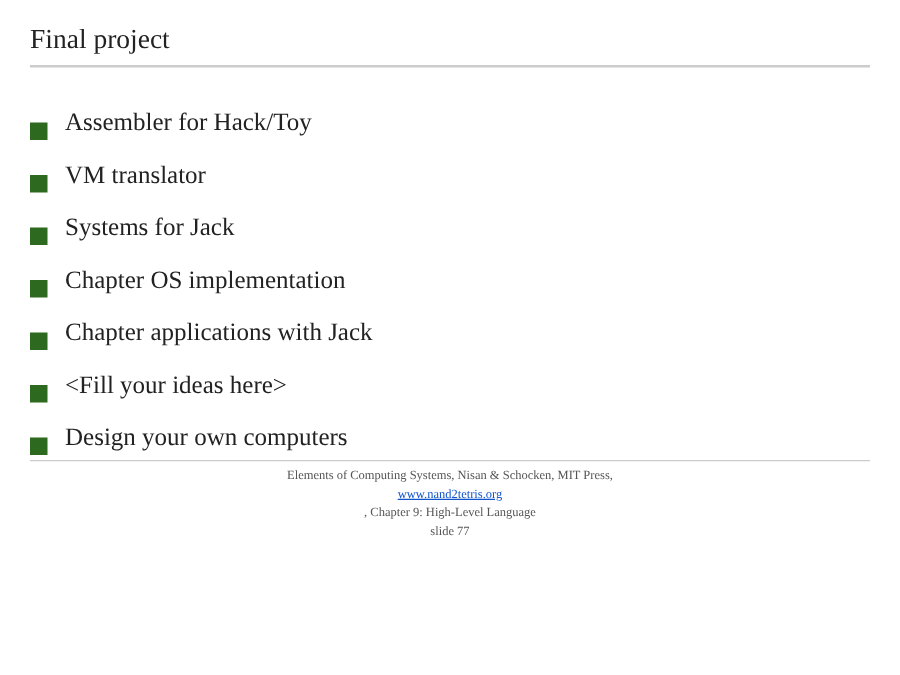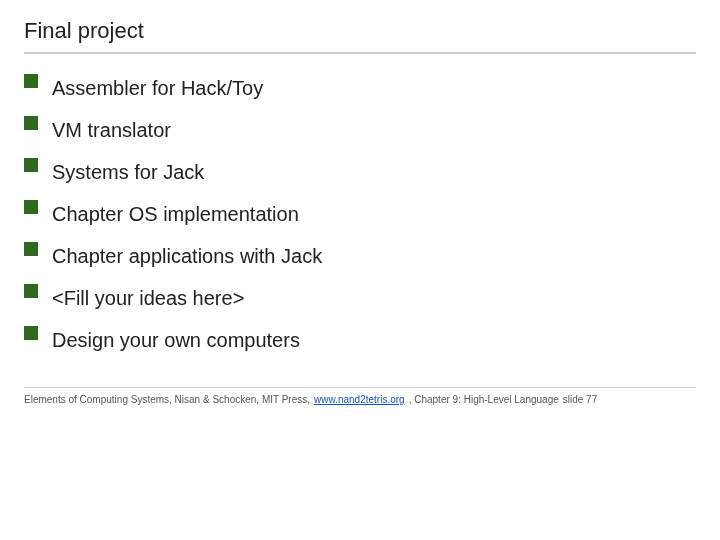--- a/index.html
+++ b/index.html
@@ -16,20 +16,21 @@
       overflow: hidden;
     }
 
     .slide-container {
       width: 720px;
       height: 419px;
       position: relative;
       padding: 18px 24px 14px 24px;
       display: flex;
       flex-direction: column;
+      font-family: Liberation Serif, serif;
     }
 
     .title-area {
       border-bottom: 2px solid #cccccc;
       padding-bottom: 8px;
       margin-bottom: 16px;
     }
 
     .slide-title {
       font-size: 22px;
@@ -40,21 +41,21 @@
     .content-area {
       flex: 1;
       display: flex;
       flex-direction: column;
       justify-content: flex-start;
       padding-top: 4px;
     }
 
     .bullet-item {
       display: flex;
-      align-items: flex-start;
+      align-items: flex-end;
       margin-bottom: 4px;
       min-height: 38px;
     }
 
     .bullet-square {
       width: 14px;
       height: 14px;
       background-color: #2d6a1f;
       margin-right: 14px;
       flex-shrink: 0;
@@ -65,20 +66,21 @@
       color: #222222;
       line-height: 1.4;
     }
 
     .footer-area {
       border-top: 1px solid #cccccc;
       padding-top: 6px;
       display: flex;
       align-items: center;
       gap: 4px;
+      flex-direction: column;
     }
 
     .footer-text {
       font-size: 10px;
       color: #555555;
     }
 
     .footer-link {
       font-size: 10px;
       color: #1155cc;

